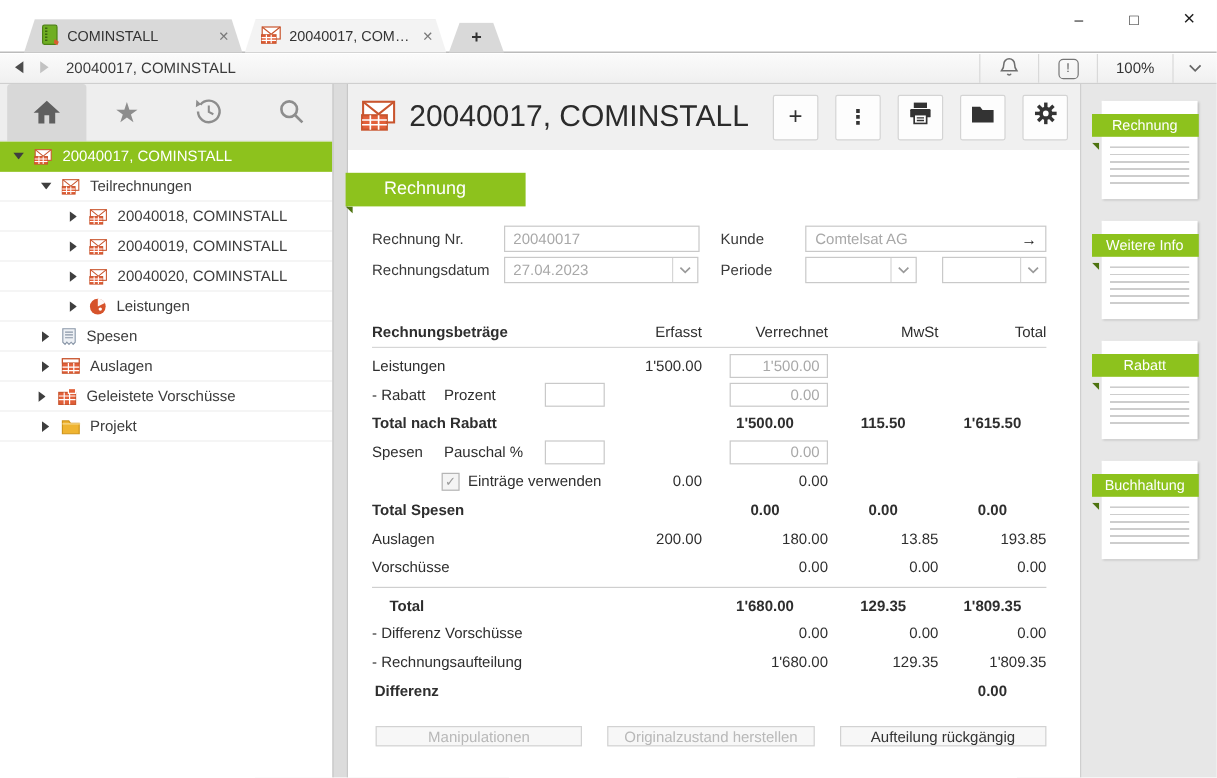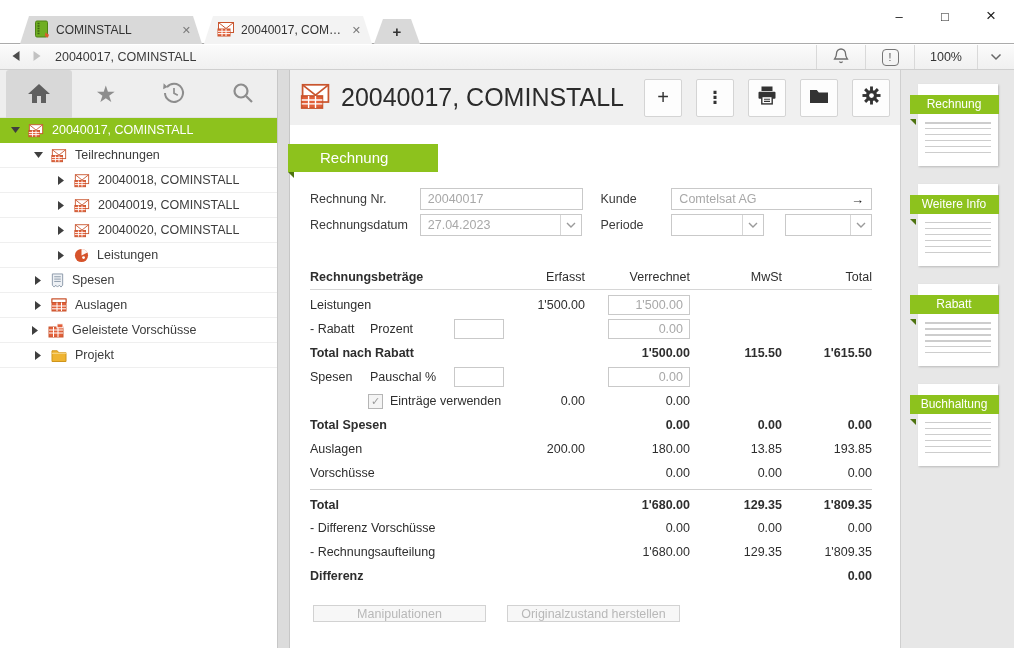--- a/index.html
+++ b/index.html
@@ -96,21 +96,21 @@
   .thead { padding-bottom:5px; border-bottom:1px solid #d6d6d6; margin-bottom:3px; }
   .thead .h0 { font-weight:bold; font-size:12.5px; }
   .thead .hn { text-align:right; font-size:12.5px; color:#2e2e2e; }
   .thead .h0 { grid-column:1/3; }
   .trow { height:24px; }
   .trow.divider { border-top:1px solid #cfcfcf; margin-top:4px; padding-top:3px; height:27px; }
   .trow .c { font-size:12.5px; }
   .trow .c1 { display:flex; align-items:center; }
   .trow .c1 .lbl { min-width:58px; }
   .trow .c1 .sublbl { margin-left:2px; }
-  .trow.bold .c { font-weight:bold; }
+  .trow.bold .c { font-weight:bold;text-align:center; }
   .num { text-align:right; }
   .mini-input { width:50px; height:20px; border:1px solid #c9c9c9; background:#fff; margin-left:4px; }
   .val-input { width:82px; height:20px; border:1px solid #c9c9c9; background:#fff; color:#a8a8a8;
                font-size:12.5px; text-align:right; padding:2px 6px 0 0; justify-self:end; }
   .cb-cell { grid-column:1/3; display:flex; align-items:center; }
   .cb-spacer { width:58px; }
   .checkbox { width:15px; height:15px; border:1px solid #b5b5b5; background:#f4f4f4; display:flex;
               align-items:center; justify-content:center; font-size:11px; color:#9a9a9a; }
   .cb-label { margin-left:7px; }
 
@@ -631,20 +631,21 @@
             <div class="c num"></div>
             <div class="c num"></div>
             <div class="c num">0.00</div>
           </div>
         </div>
     </div>
 
     <div class="btn-row">
       <button class="act-btn disabled">Manipulationen</button>
       <button class="act-btn disabled">Originalzustand herstellen</button>
+      <button class="act-btn">Aufteilung rückgängig</button>
     </div>
   </div>
 </div>
 
 <div class="right-panel" id="right-panel">
     <div class="thumb-wrap">
       <div class="thumb-page">
         <div class="thumb-lines"></div>
       </div>
       <div class="thumb-label">Rechnung</div>

